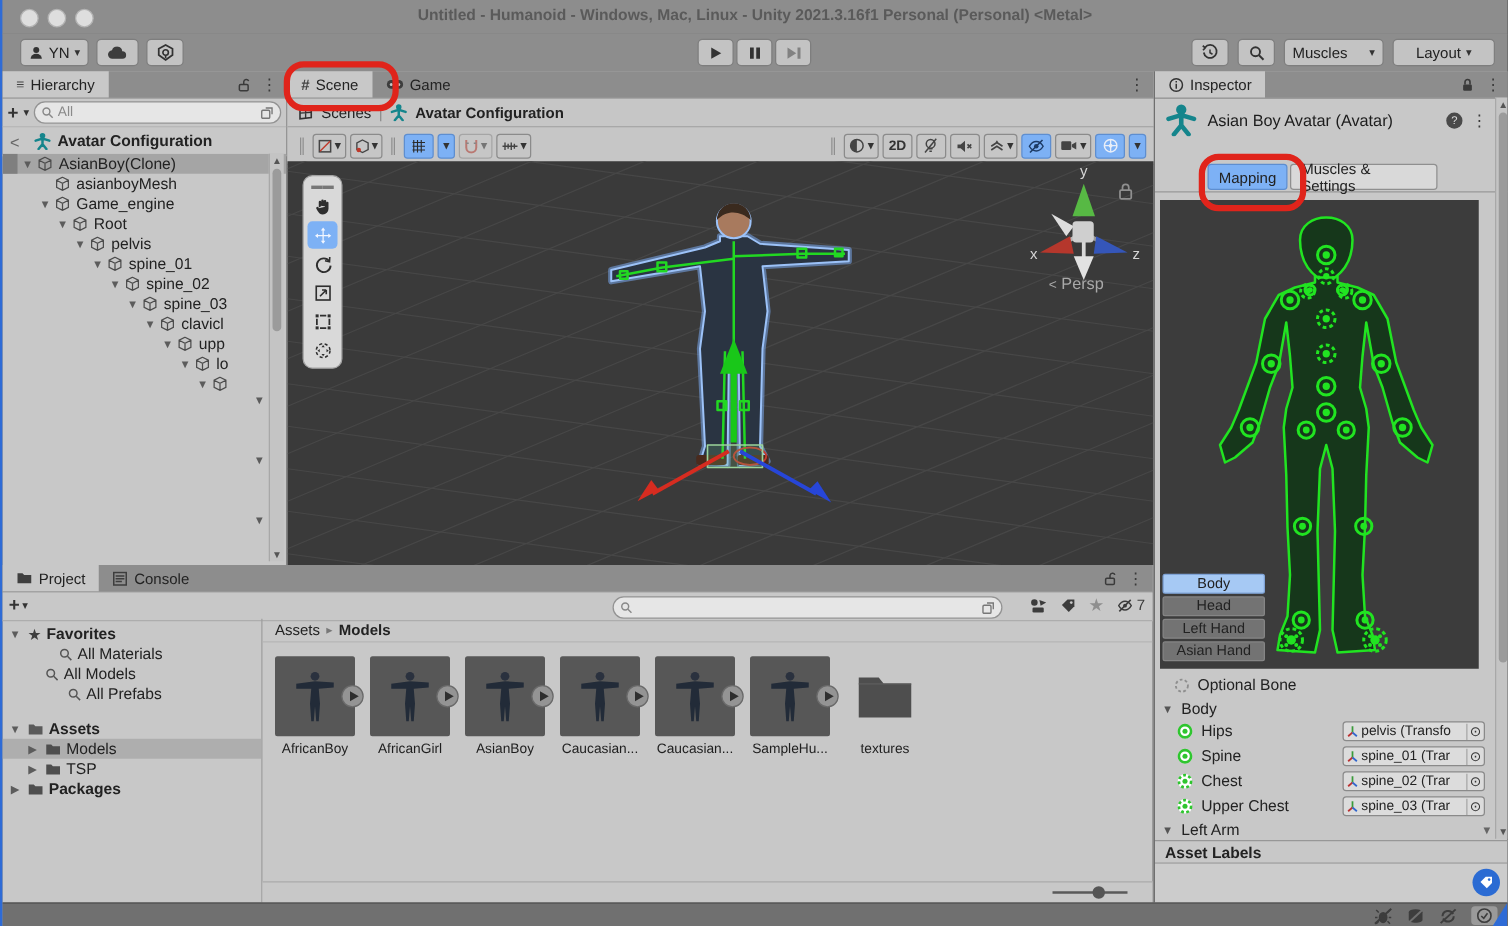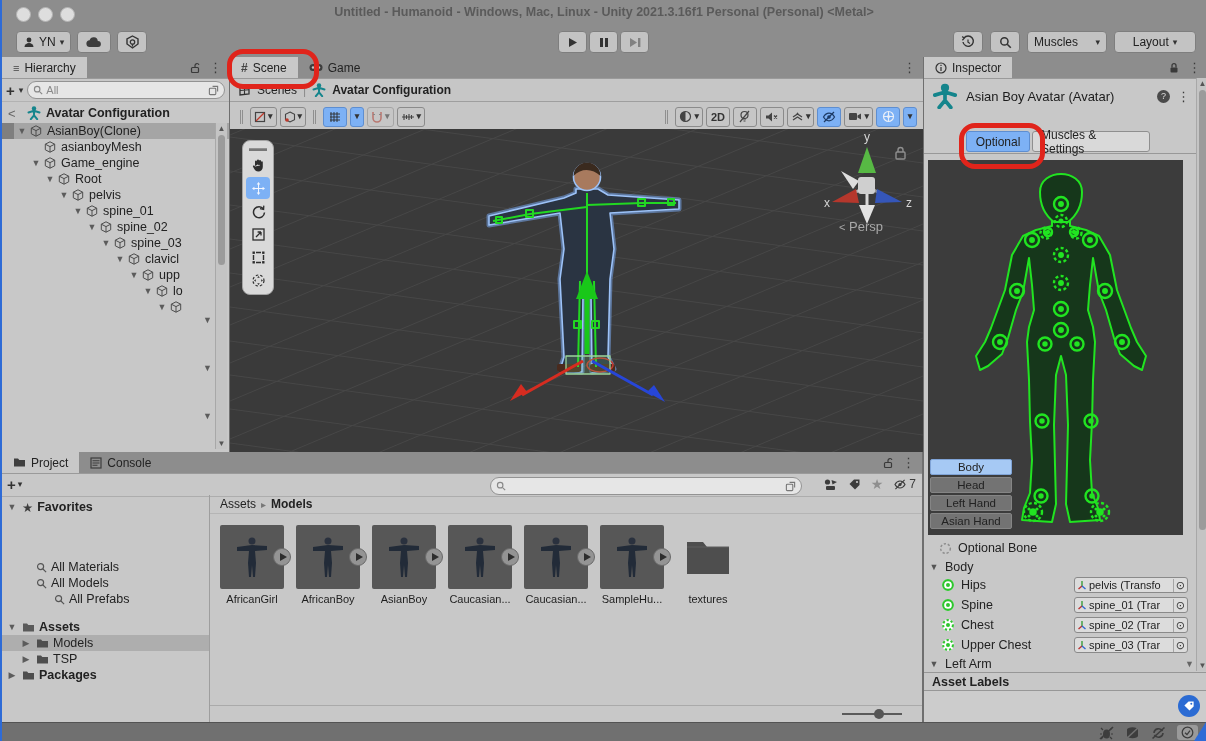--- a/index.html
+++ b/index.html
@@ -675,21 +675,21 @@
           <span>7</span>
         </span>
       </span>
     </div>
     <div id="proj-left">
         <div class="prow" style="padding-left: 4px; margin-top: 4px;">
           <span class="tri">▼</span>
           <span style="color:#3e3e3e;">★</span>
           <span class="lbl-b">Favorites</span>
         </div>
-        <div class="prow" style="padding-left: 34px; margin-top: 44px;">
+        <div class="prow" style="padding-left: 45px;">
           <span class="mini-ic">
             <svg width="11" height="11" viewBox="0 0 12 12">
               <circle cx="5" cy="5" r="3.3" fill="none" stroke="#555" stroke-width="1.3"></circle>
               <path d="M7.6 7.6 L11 11" stroke="#555" stroke-width="1.3"></path>
             </svg>
           </span>
           <span>All Materials</span>
         </div>
         <div class="prow" style="padding-left: 34px;">
           <span class="mini-ic">
@@ -755,31 +755,31 @@
       </div>
       <div id="thumbs">
           <div class="thumb">
             <span class="tile">
               <svg width="40" height="48" viewBox="0 0 40 48" style="margin: 8px auto;">
                 <circle cx="20" cy="8" r="3.5" fill="#2a313e"></circle>
                 <path d="M5 14 L20 12 L35 13 L35 17 L23 18 L24 30 L23 44 H21 L20 32 L19 44 H17 L16 30 L17 18 L5 18 Z" fill="#222b38"></path>
               </svg>
               <span class="badge"></span>
             </span>
-            <span class="tname">AfricanGirl</span>
+            <span class="tname">AfricanBoy</span>
           </div>
           <div class="thumb">
             <span class="tile">
               <svg width="40" height="48" viewBox="0 0 40 48" style="margin: 8px auto;">
                 <circle cx="20" cy="8" r="3.5" fill="#2a313e"></circle>
                 <path d="M5 14 L20 12 L35 13 L35 17 L23 18 L24 30 L23 44 H21 L20 32 L19 44 H17 L16 30 L17 18 L5 18 Z" fill="#222b38"></path>
               </svg>
               <span class="badge"></span>
             </span>
-            <span class="tname">AfricanBoy</span>
+            <span class="tname">AfricanGirl</span>
           </div>
           <div class="thumb">
             <span class="tile">
               <svg width="40" height="48" viewBox="0 0 40 48" style="margin: 8px auto;">
                 <circle cx="20" cy="8" r="3.5" fill="#2a313e"></circle>
                 <path d="M5 14 L20 12 L35 13 L35 17 L23 18 L24 30 L23 44 H21 L20 32 L19 44 H17 L16 30 L17 18 L5 18 Z" fill="#222b38"></path>
               </svg>
               <span class="badge"></span>
             </span>
             <span class="tname">AsianBoy</span>
@@ -855,21 +855,21 @@
           <circle cx="6" cy="2.2" r="1.9" fill="#15858c"></circle>
           <path d="M1.3 5.6 L6 4.2 L10.7 5.6 M6 4.2 V8 M3.3 11.3 L6 8 L8.7 11.3" fill="none" stroke="#15858c" stroke-width="1.7" stroke-linecap="round"></path>
         </svg>
       <span id="insp-title">Asian Boy Avatar (Avatar)</span>
       <span style="margin-left:auto;display:flex;gap:7px;align-items:center;padding-right:10px;">
         <span style="width:13px;height:13px;border-radius:50%;background:#4a4a4a;color:#ddd;font-size:9px;display:flex;align-items:center;justify-content:center;">?</span>
         <span class="kebab">⋮</span>
       </span>
     </div>
     <div id="insp-tabs">
-      <span class="itab on" style="left:42px;top:0;width:64px;">Optional</span>
+      <span class="itab on" style="left:42px;top:0;width:64px;">Mapping</span>
       <span class="itab" style="left:108px;top:0;width:118px;">Muscles &amp; Settings</span>
     </div>
     <div id="diagram">
       <svg id="figuresvg" width="255" height="375" viewBox="0 0 255 375">
           <path d="M124,56 L 124,66 L 108,70 L 95,76 L 84,95 L 77,130 L 63,168 L 57,182 L 48,196 L 52,210 L 60,206 L 74,194 L 80,178 L 88,150 L 95,132 L 101,98 L 104,125 L 106,150 L 101,167 L 99,182 L 101,220 L 102,262 L 104,300 L 102,333 L 96,348 L 94,360 L 124,362 L 128,344 L 127,305 L 126,265 L 128,215 L 133,196 L 138,215 L 140,265 L 139,305 L 138,344 L 142,362 L 172,360 L 170,348 L 164,333 L 162,300 L 164,262 L 165,220 L 167,182 L 165,167 L 160,150 L 162,125 L 165,98 L 171,132 L 178,150 L 186,178 L 192,194 L 206,206 L 214,210 L 218,196 L 209,182 L 203,168 L 189,130 L 182,95 L 171,76 L 158,70 L 142,66 L 142,56 Z" fill="#16371b" stroke="#21e421" stroke-width="2" stroke-linejoin="round"></path>
           <path d="M112,32 C112,8 154,8 154,32 C154,46 148,56 140,62 L126,62 C118,56 112,46 112,32 Z" fill="#16371b" stroke="#21e421" stroke-width="2" stroke-linejoin="round"></path>
           <circle cx="133" cy="44" r="7" fill="none" stroke="#21e421" stroke-width="2.4"></circle>
           <circle cx="133" cy="44" r="2.94" fill="#21e421"></circle>
           <circle cx="104" cy="80" r="7" fill="none" stroke="#21e421" stroke-width="2.4"></circle>
           <circle cx="104" cy="80" r="2.94" fill="#21e421"></circle>

